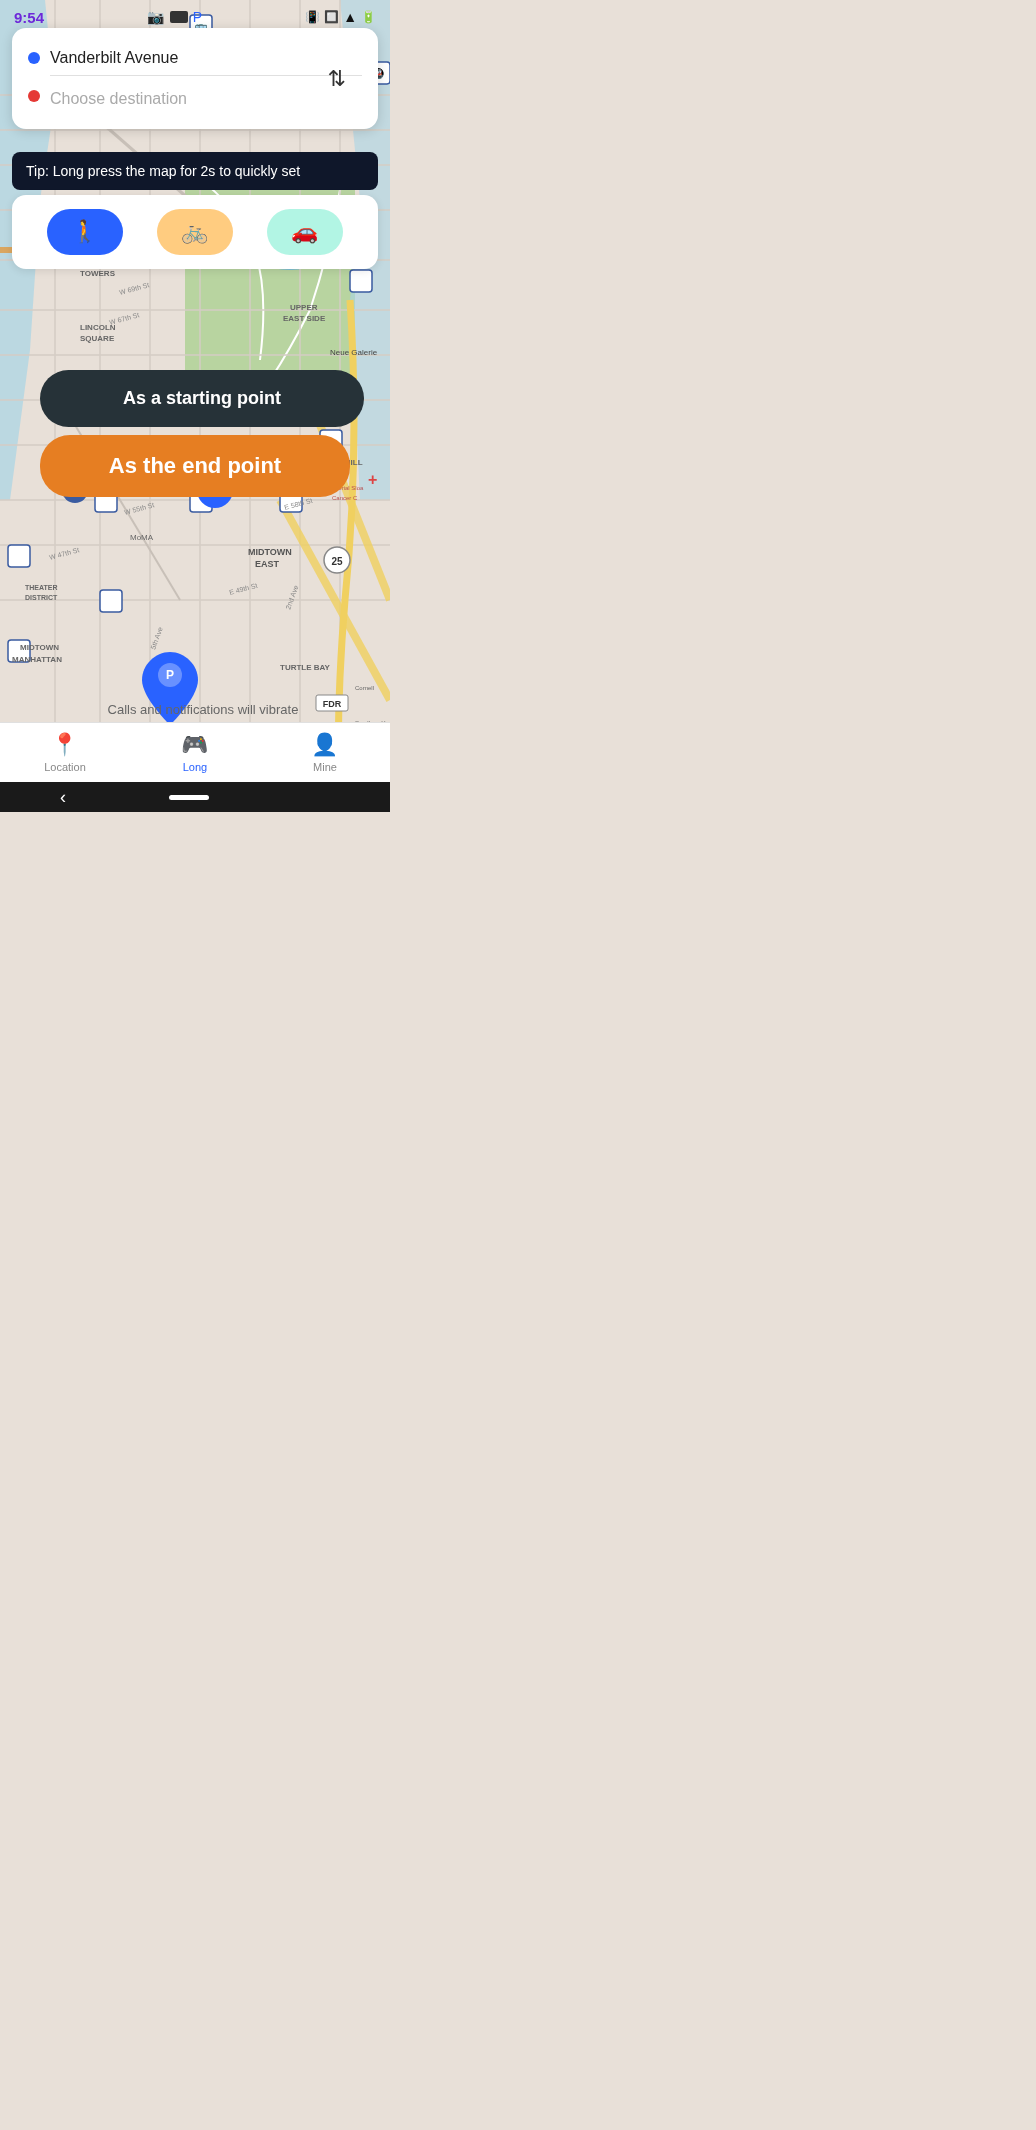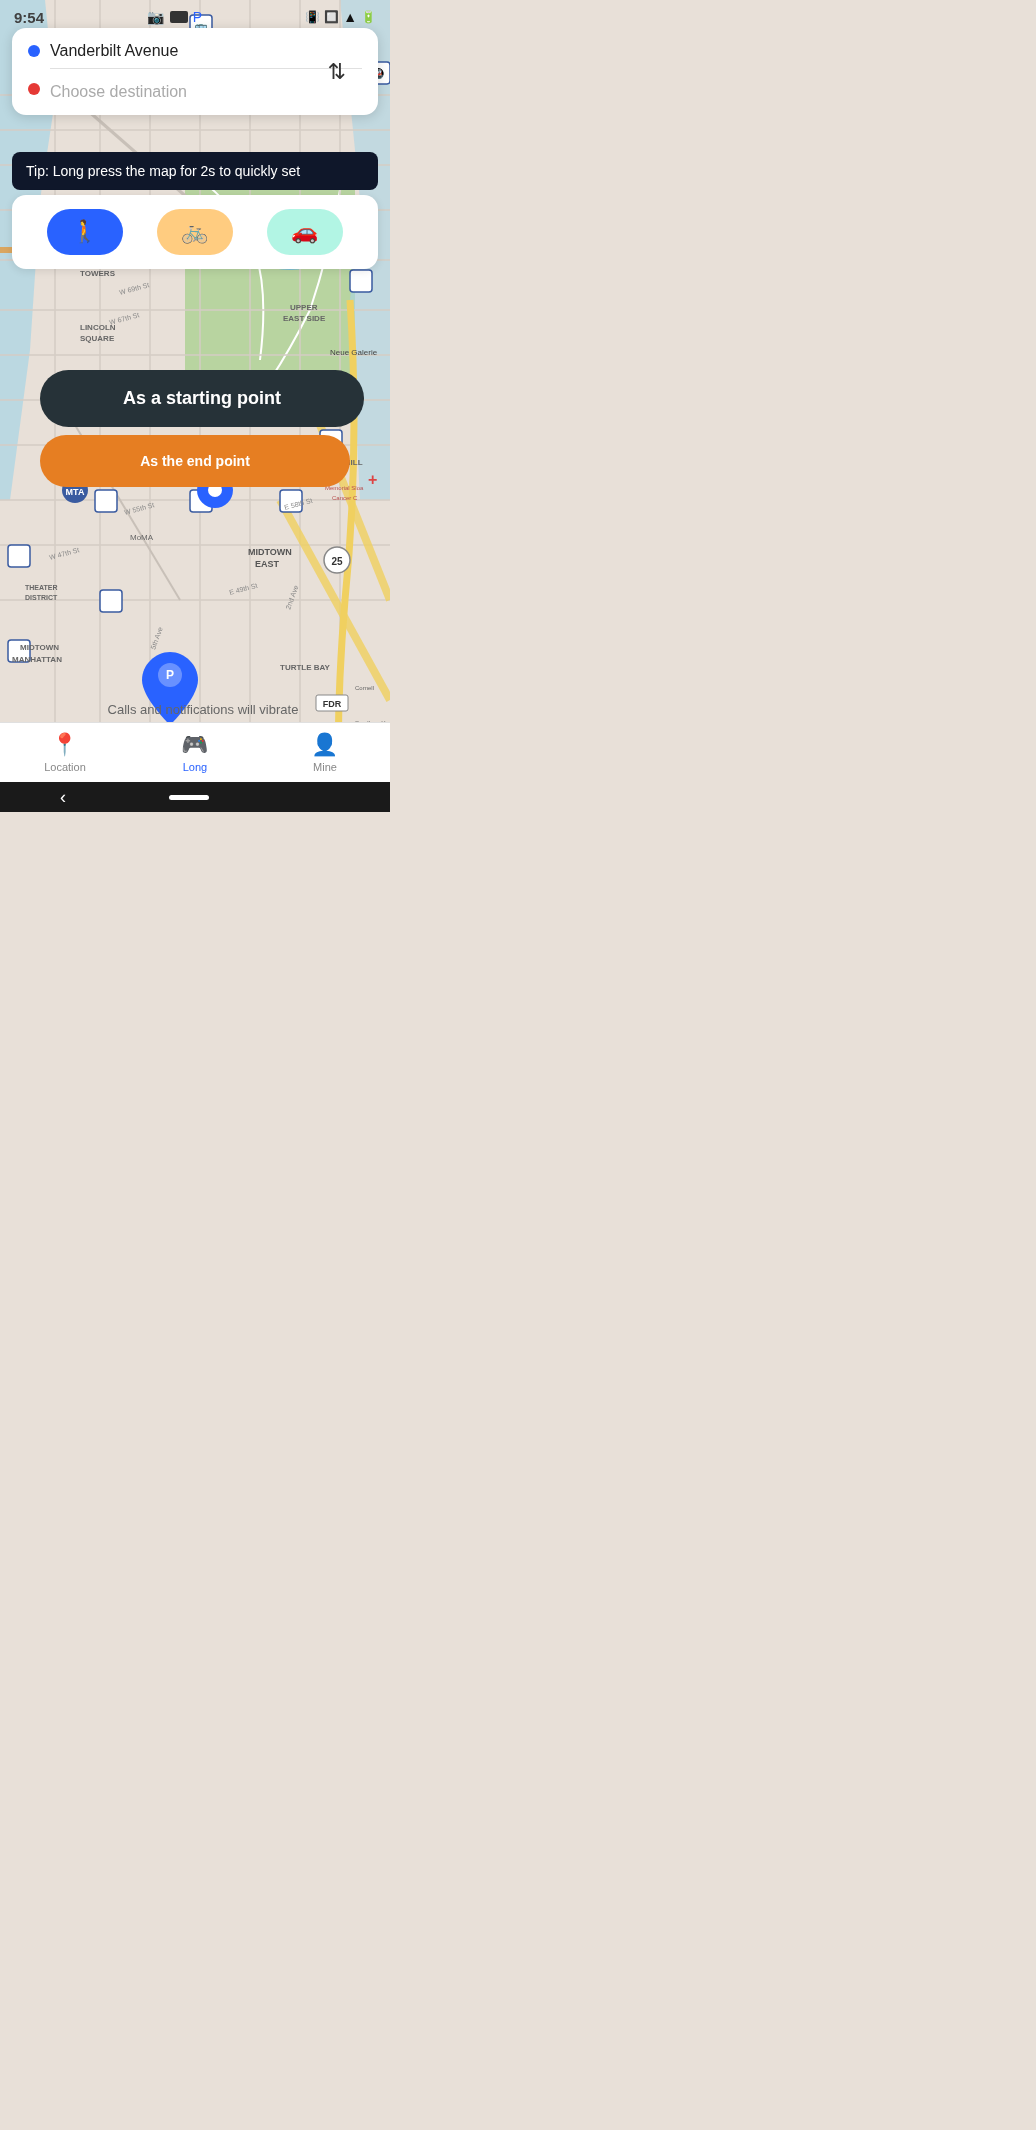--- a/index.html
+++ b/index.html
@@ -27,21 +27,21 @@
       height: 30px;
       display: flex;
       align-items: center;
       justify-content: space-between;
       padding: 4px 14px 0;
       z-index: 100;
     }
     .status-time {
       font-size: 15px;
       font-weight: 600;
-      color: #404040;
+      color: #6d28d9;
     }
     .status-icons {
       display: flex;
       align-items: center;
       gap: 5px;
     }
     .status-icon-box {
       width: 18px; height: 12px;
       background: #333;
       border-radius: 2px;
@@ -73,21 +73,21 @@
     }
 
     
     .search-panel {
       position: absolute;
       top: 28px;
       left: 12px;
       right: 12px;
       background: white;
       border-radius: 14px;
-      padding: 8px 16px;
+      padding: 15px 16px;
       z-index: 50;
       box-shadow: 0 2px 12px rgba(0,0,0,0.15);
     }
     .search-row {
       display: flex;
       align-items: center;
       gap: 10px;
       padding: 6px 0;
     }
     .search-dot-blue {
@@ -199,21 +199,21 @@
     .action-btn-end {
       position: absolute;
       top: 435px;
       left: 40px;
       right: 40px;
       background: #e67e22;
       color: white;
       border: none;
       border-radius: 30px;
       padding: 18px;
-      font-size: 14px;
+      font-size: 22px;
       font-weight: 600;
       text-align: center;
       z-index: 60;
       cursor: pointer;
     }
 
     
     .bottom-nav {
       position: absolute;
       bottom: 30px;

